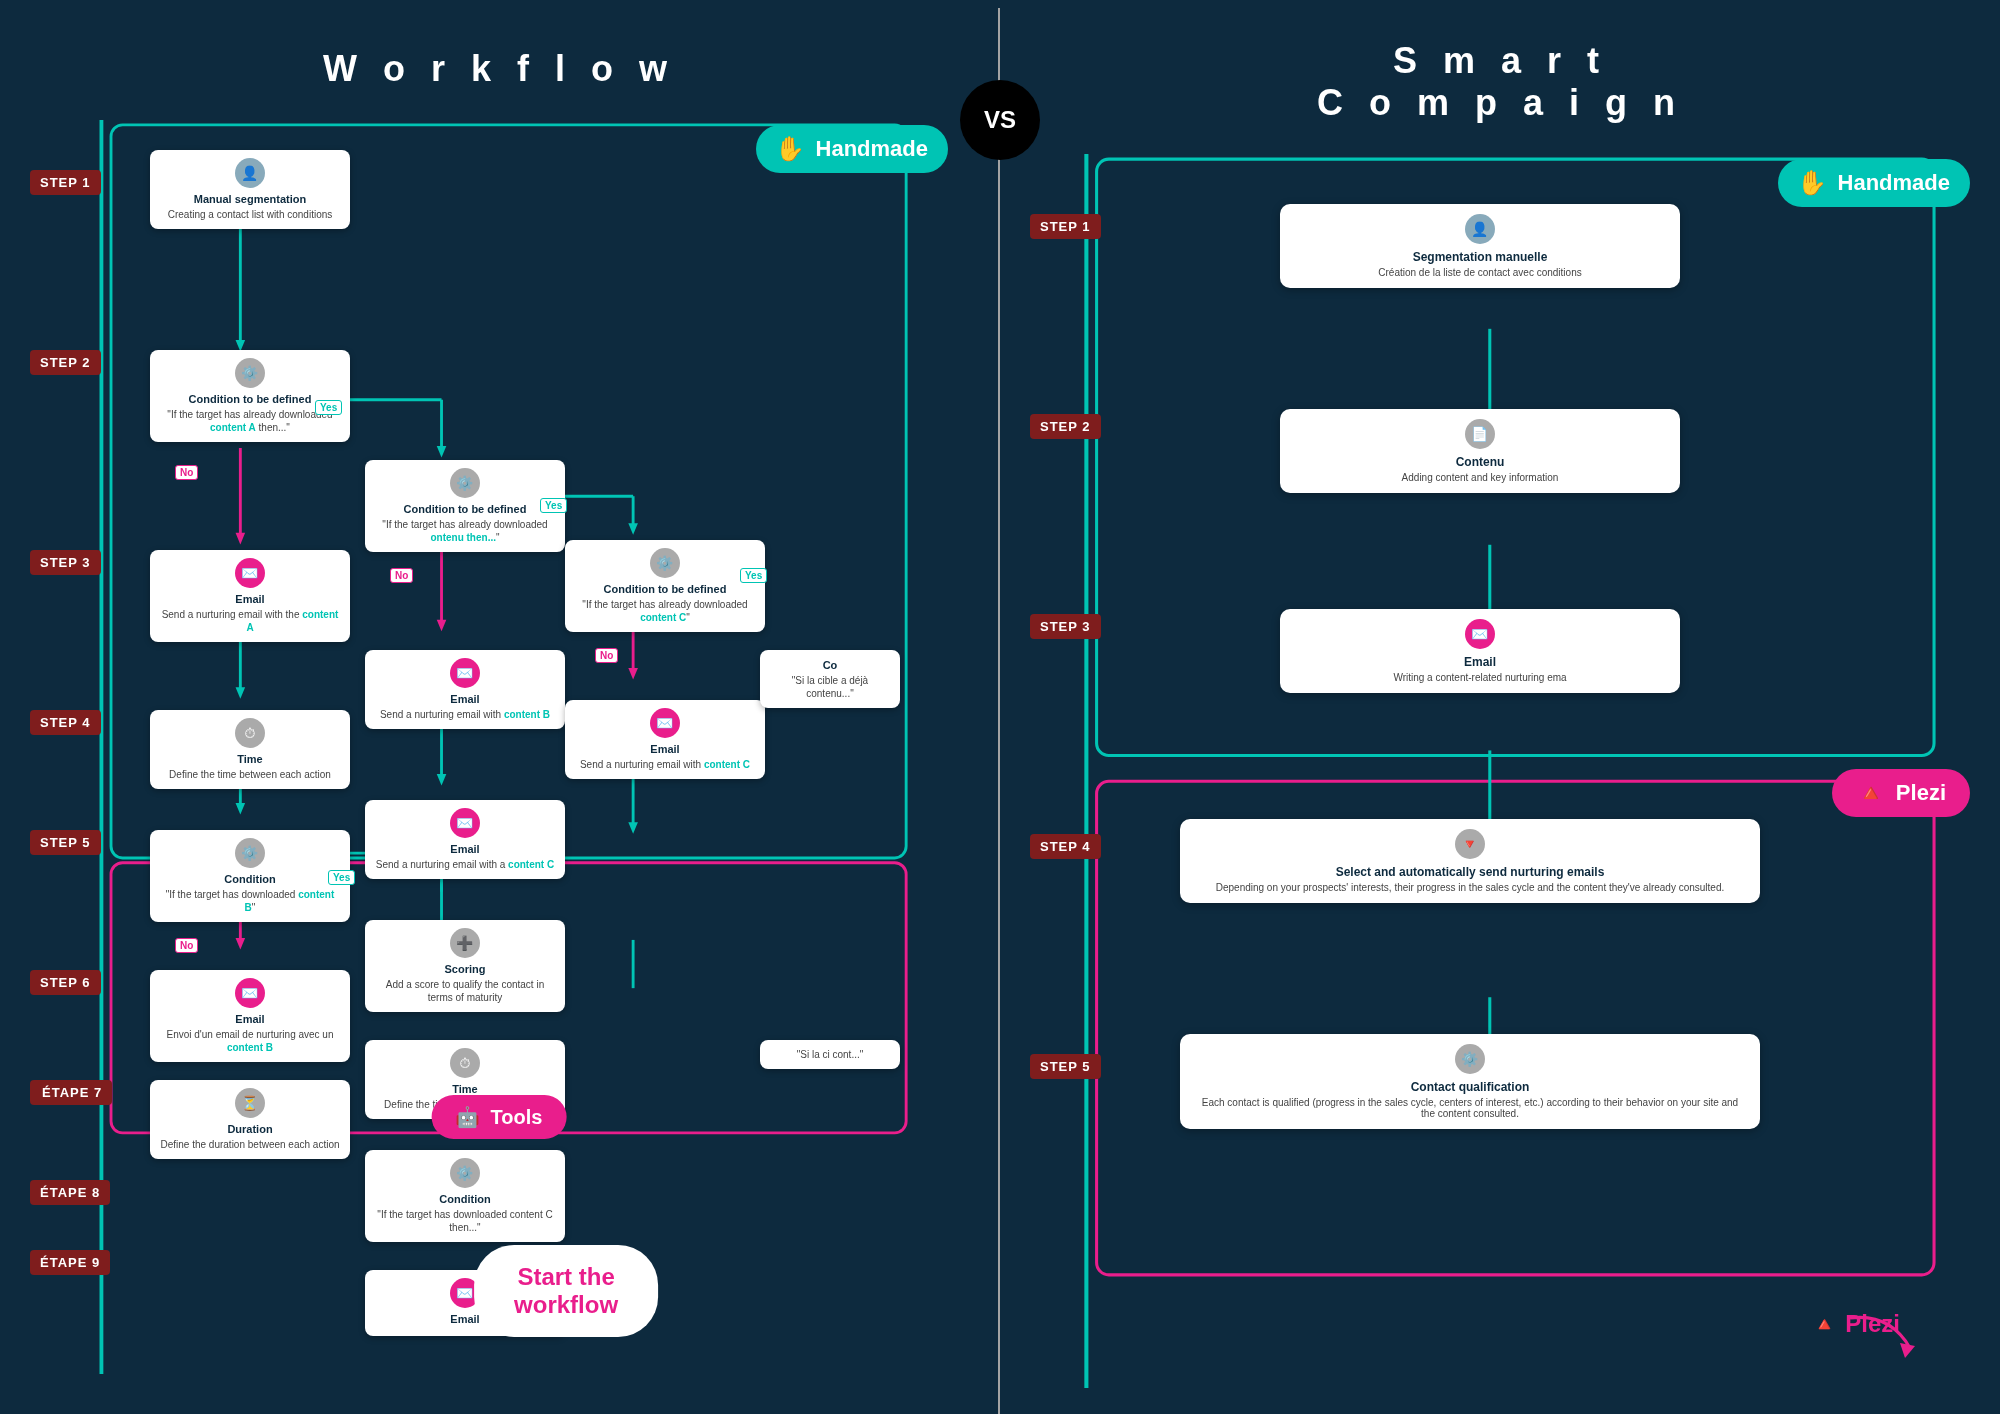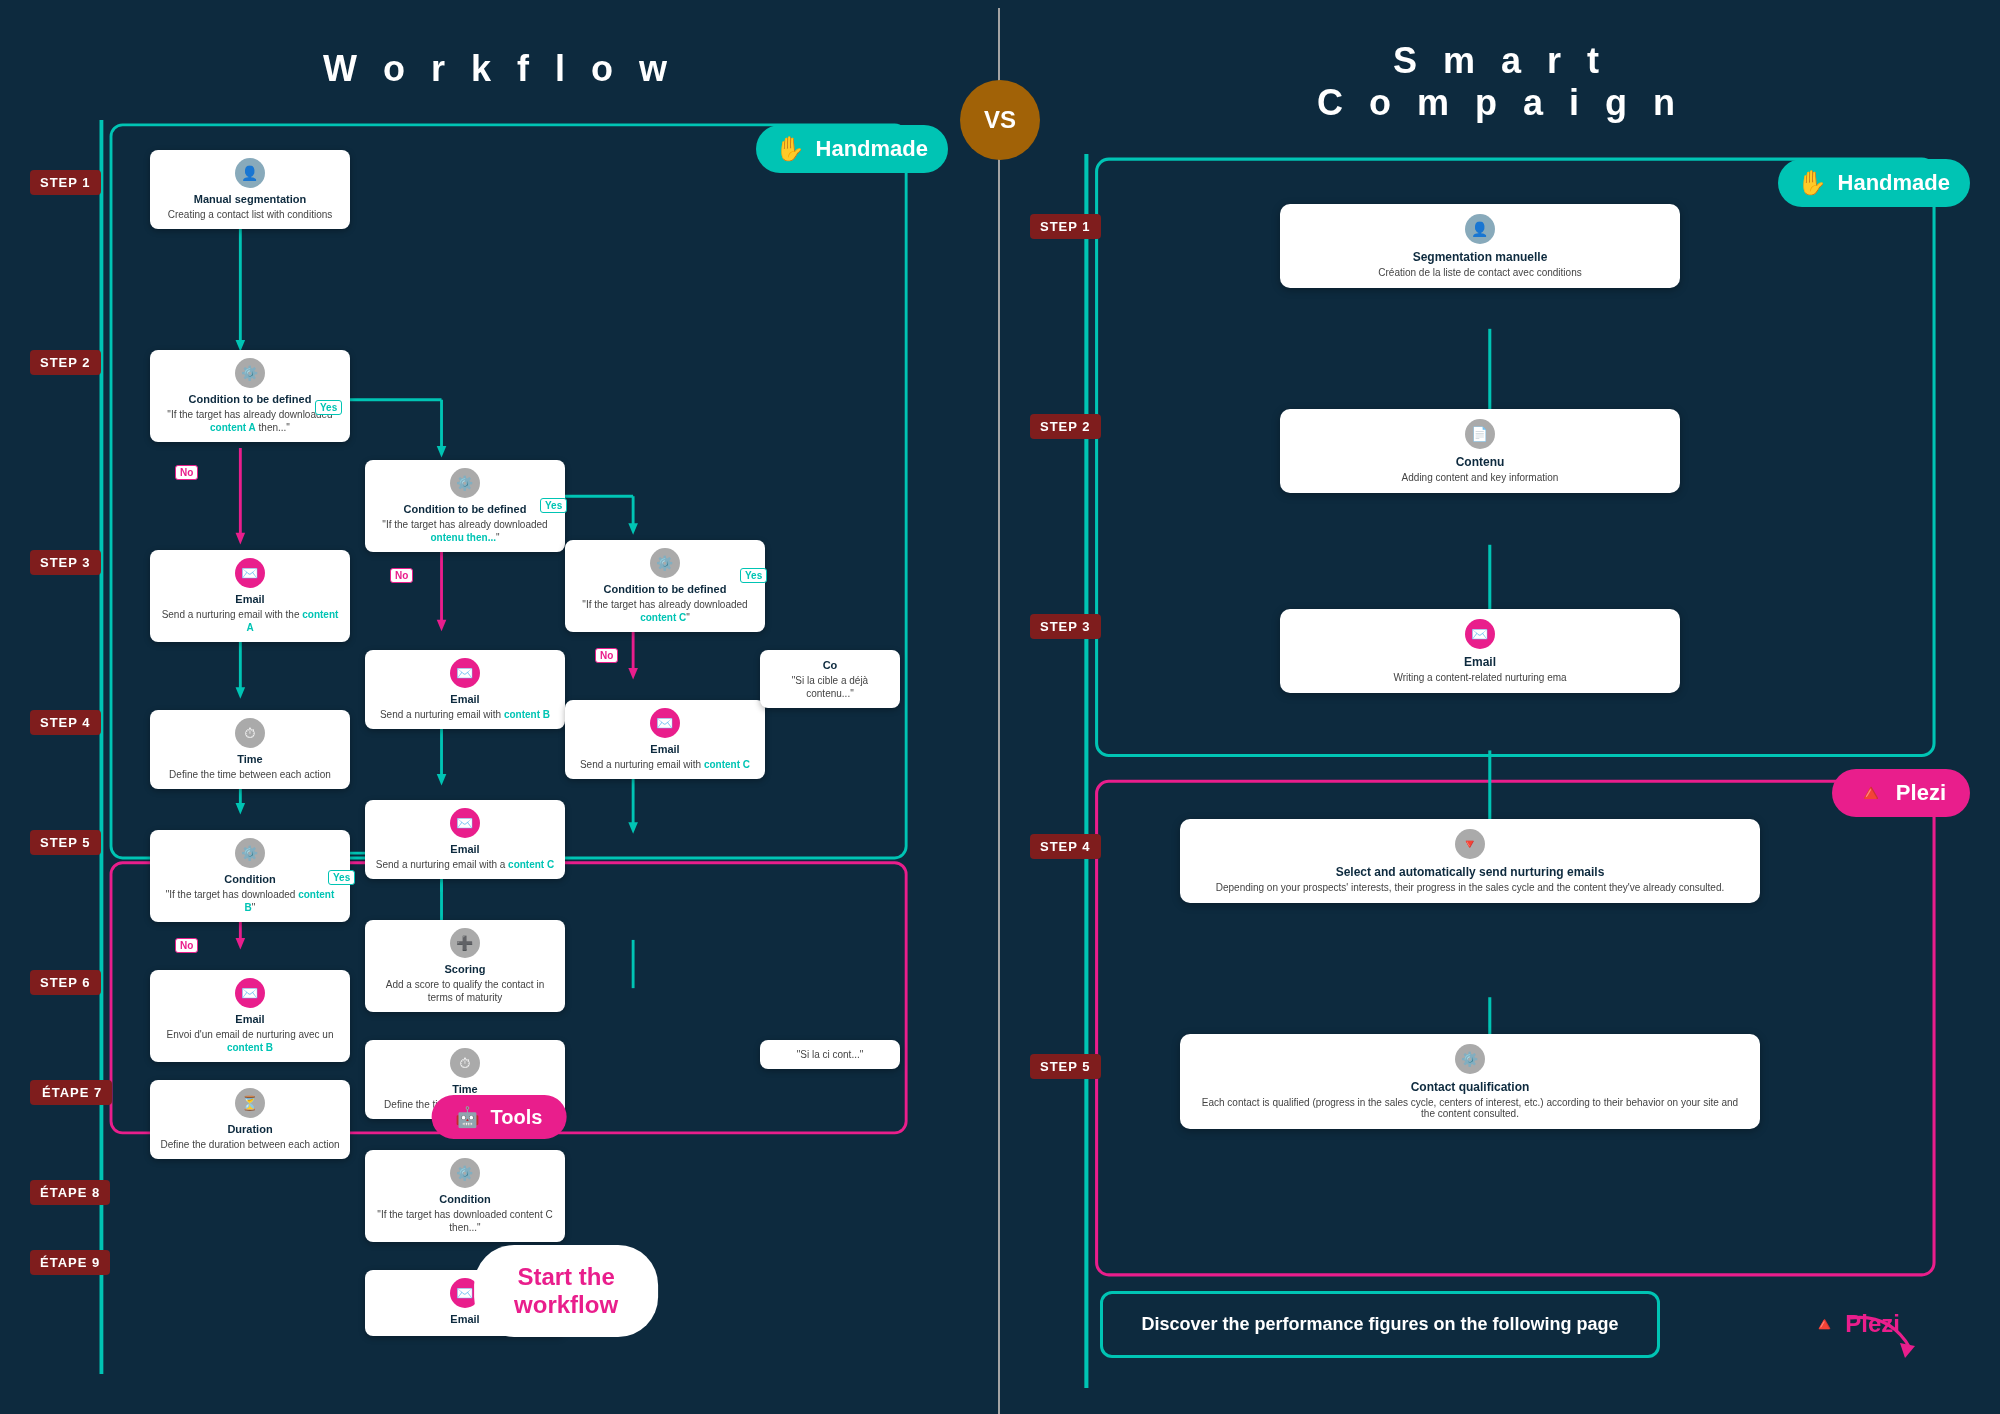--- a/index.html
+++ b/index.html
@@ -49,21 +49,21 @@
     }
 
     
     .vs-circle {
       position: absolute;
       left: 50%;
       top: 80px;
       transform: translateX(-50%);
       width: 80px;
       height: 80px;
-      background: #a16207;
+      background: #000000;
       border-radius: 50%;
       display: flex;
       align-items: center;
       justify-content: center;
       color: white;
       font-size: 24px;
       font-weight: bold;
       z-index: 100;
     }
 
@@ -540,23 +540,20 @@
         <div class="step-title">Select and automatically send nurturing emails</div>
         <div class="step-body">Depending on your prospects' interests, their progress in the sales cycle and the content they've already consulted.</div>
       </div>
 
       <div class="smart-campaign-step" style="left:160px; top:880px; width:580px;">
         <div class="card-icon icon-condition" style="margin:0 auto 6px;">⚙️</div>
         <div class="step-title">Contact qualification</div>
         <div class="step-body">Each contact is qualified (progress in the sales cycle, centers of interest, etc.) according to their behavior on your site and the content consulted.</div>
       </div>
 
-      <div class="discover-box" style="left:80px; bottom:30px; width:560px;">
-        <span>Discover the performance figures on the following page</span>
-      </div>
 
       <div class="plezi-logo" style="right:80px; bottom:50px;">
         <span>🔺</span>
         <span style="font-size:24px;">Plezi</span>
       </div>
 
       <svg style="position:absolute;bottom:20px;right:60px;width:80px;height:60px;pointer-events:none;" viewBox="0 0 80 60">
         <path d="M10,10 Q50,5 70,40" fill="none" stroke="#e91e8c" stroke-width="3"></path>
         <polygon points="65,50 75,38 60,35" fill="#e91e8c"></polygon>
       </svg>

